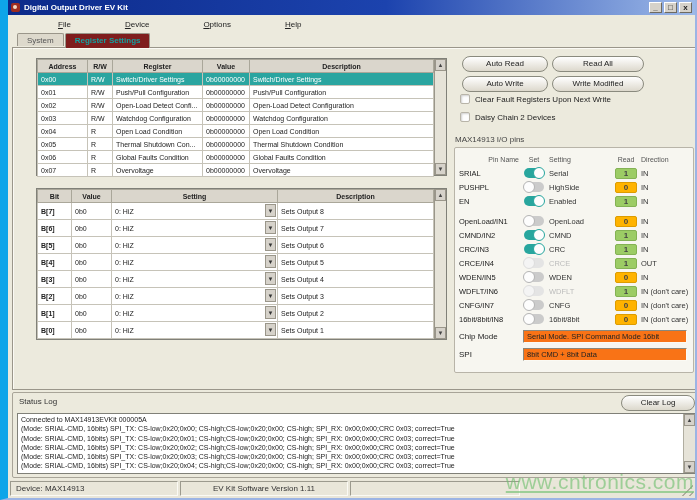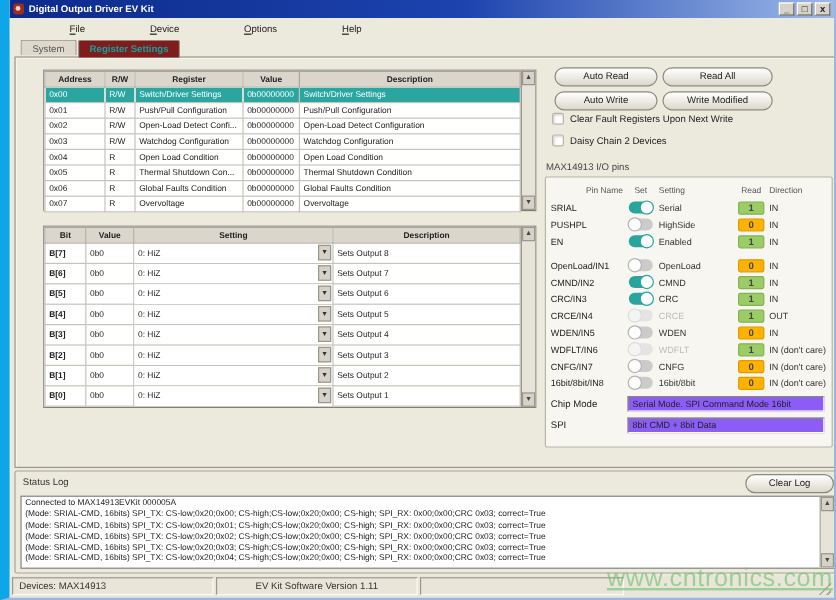--- a/index.html
+++ b/index.html
@@ -76,21 +76,21 @@
   .toggle.disabled { background:#e4e4e4; }
   .toggle.disabled .knob { background:#f4f4f4; border-color:#ddd; }
   .pin-setting { font-size:7.5px; color:#333; white-space:nowrap; }
   .pin-setting.disabled { color:#bcbcbc; }
   .read { width:22px; height:11px; border-radius:2px; font-size:8px; font-weight:bold; text-align:center; line-height:10px; color:#444; justify-self:center; }
   .read.r1 { background:#9ccc65; border:1px solid #84b254; }
   .read.r0 { background:#ffb300; border:1px solid #dd9c00; }
   .pin-dir { font-size:7.5px; color:#333; white-space:nowrap; }
   .mode-row { display:grid; grid-template-columns:60px auto; column-gap:4px; align-items:center; height:15px; margin-top:3px; }
   .mode-row label { font-size:8px; color:#222; }
-  .mode-field { height:13px; background:#8b5cf6; border:1px solid; border-color:#8a877c #fbfaf4 #fbfaf4 #8a877c;
+  .mode-field { height:13px; background:#f97316; border:1px solid; border-color:#8a877c #fbfaf4 #fbfaf4 #8a877c;
                 font-size:7.5px; line-height:12px; padding:0 3px; white-space:nowrap; overflow:hidden; color:#222; }
 
   
   .statuslog { position:absolute; left:4px; top:392px; width:689px; height:86px; border:1px solid #a8a498; border-radius:2px; background:#eceadd; }
   .sl-title { position:absolute; left:6px; top:4px; font-size:8px; color:#333; }
   .clear-btn { position:absolute; right:5px; top:2px; width:74px; }
   .logbox { position:absolute; left:4px; top:20px; right:4px; bottom:3px; background:#fff; border:1px solid #808078; padding:1px 3px; overflow:hidden; }
   .log-line { font-size:7px; line-height:9.3px; color:#222; white-space:nowrap; }
   .logbox .vsb { border-left:1px solid #b0ada0; }
 
@@ -433,21 +433,21 @@
           <div class="log-line">(Mode: SRIAL-CMD, 16bits) SPI_TX: CS-low;0x20;0x04; CS-high;CS-low;0x20;0x00; CS-high;  SPI_RX: 0x00;0x00;CRC 0x03; correct=True</div>
         </div>
       <div class="vsb">
         <div class="arr up">▲</div>
         <div class="arr down">▼</div>
       </div>
     </div>
   </div>
 
   <div class="statusbar">
-    <div class="sb-cell sb-device">Devices: MAX14913</div>
+    <div class="sb-cell sb-device">Device: MAX14913</div>
     <div class="sb-cell sb-version">EV Kit Software Version 1.11</div>
     <div class="sb-cell sb-empty"></div>
     <div class="grip"></div>
   </div>
 
   <div class="watermark">www.cntronics.com</div>
 
 </div>
 
 </body></html>

